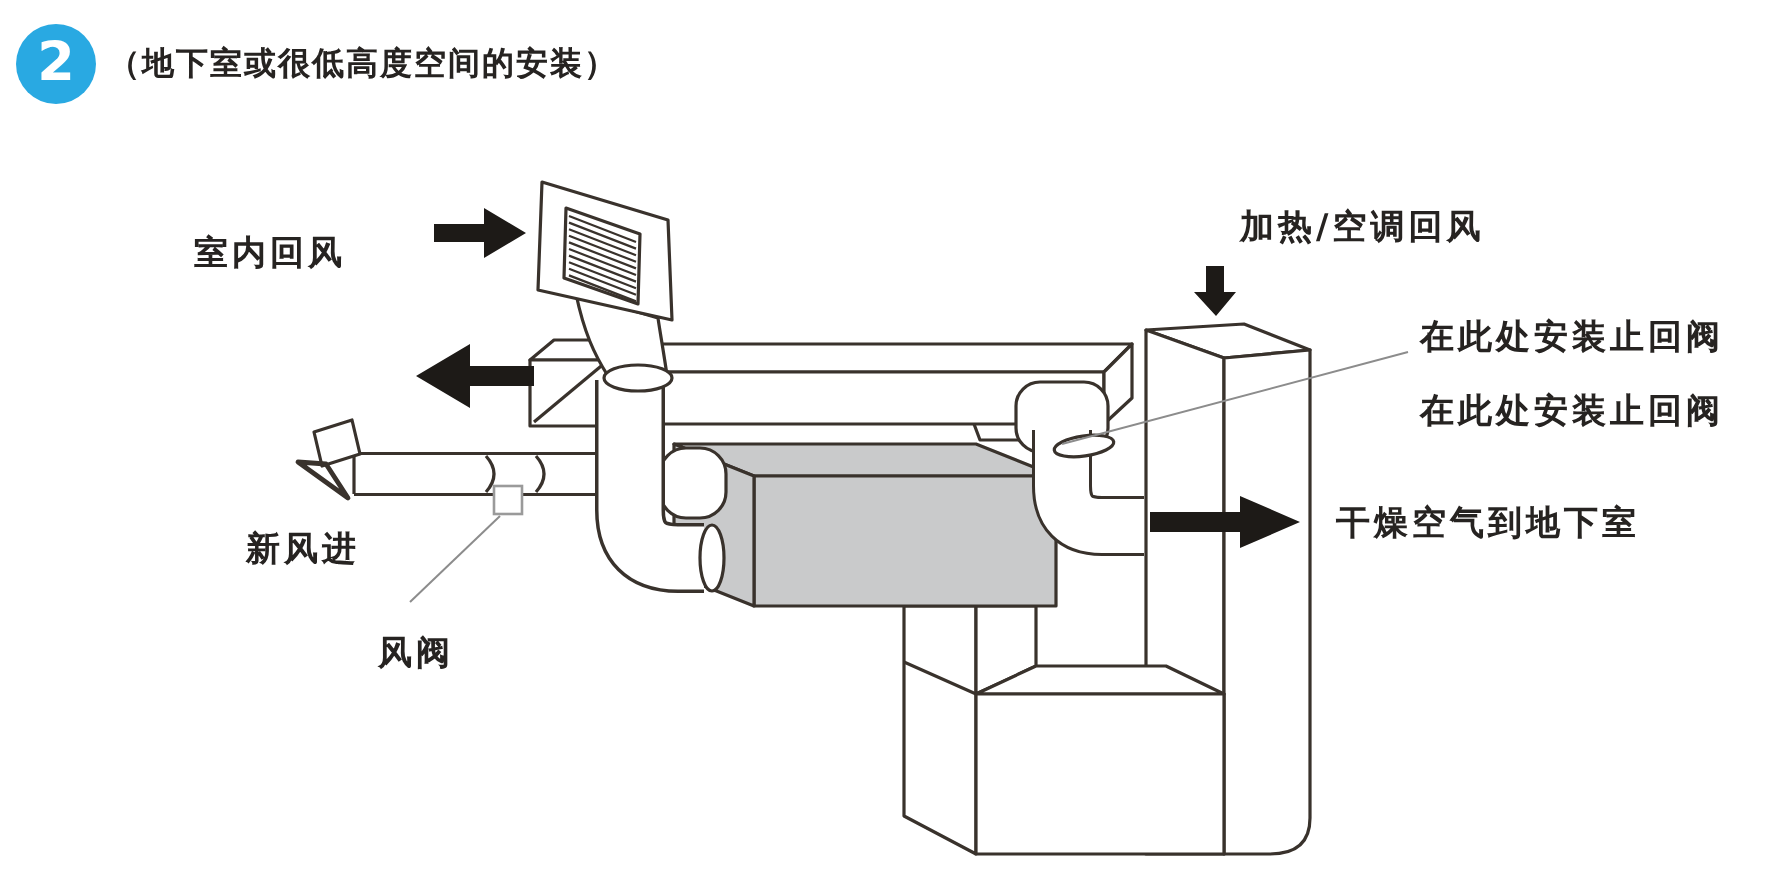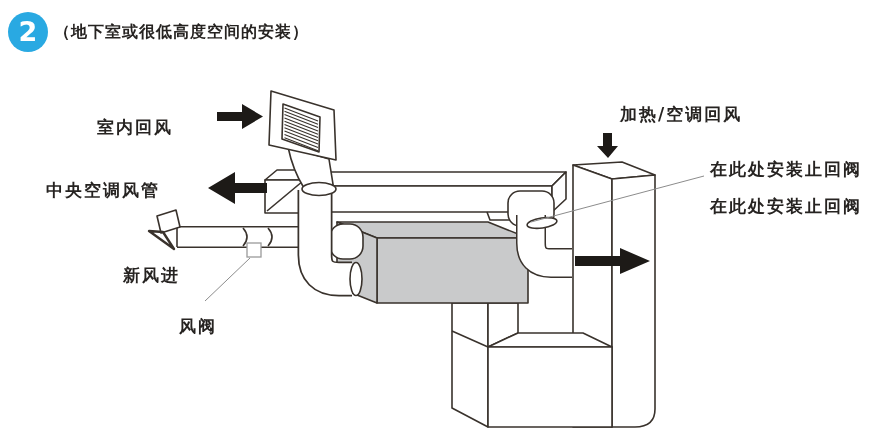--- a/index.html
+++ b/index.html
@@ -28,21 +28,21 @@
   #title{position:absolute;left:54px;top:22px;color:var(--text);
     font-size:16px;font-weight:bold;letter-spacing:1px;white-space:nowrap;}
   #badge{
     position:absolute;left:8px;top:12px;width:40px;height:40px;border-radius:50%;
     background:var(--badge);color:#fff;font-size:27px;font-weight:bold;
     text-align:center;line-height:40px;
   }
   .l-indoor{left:97px;top:117px;}
   .l-central{left:46px;top:180px;}
   .l-fresh{left:123px;top:265px;}
-  .l-damper{left:179px;top:317px;font-family:Liberation Serif, serif;}
+  .l-damper{left:189px;top:317px;}
   .l-heat{left:620px;top:104px;}
   .l-note1{left:710px;top:159px;}
   .l-note2{left:710px;top:196px;}
   .l-dry{left:668px;top:252px;}
 </style>
 </head>
 <body>
 
 <div id="stage">
 
@@ -134,19 +134,19 @@
     <path class="ld" d="M250,258 L205,301"></path>
     <path class="ld" d="M531,222 L704,176"></path>
 
     <polygon class="ar" points="217,112 242,112 242,104 263,116.5 242,129 242,121 217,121"></polygon>
     <polygon class="ar" points="267,183 235,183 235,172 208,188 235,204 235,193 267,193"></polygon>
     <polygon class="ar" points="603,133 612,133 612,146 618,146 608,158 597,146 603,146"></polygon>
     <polygon class="ar" points="575,256 620,256 620,248 650,261 620,274 620,266 575,266"></polygon>
   </svg>
 
   <div class="lbl l-indoor">室内回风</div>
-  <div class="lbl l-central">中央空调风管</div>
   <div class="lbl l-fresh">新风进</div>
   <div class="lbl l-damper">风阀</div>
   <div class="lbl l-heat">加热/空调回风</div>
   <div class="lbl l-note1">在此处安装止回阀</div>
   <div class="lbl l-note2">在此处安装止回阀</div>
+  <div class="lbl l-dry">干燥空气到地下室</div>
 </div>
 
 </body></html>

